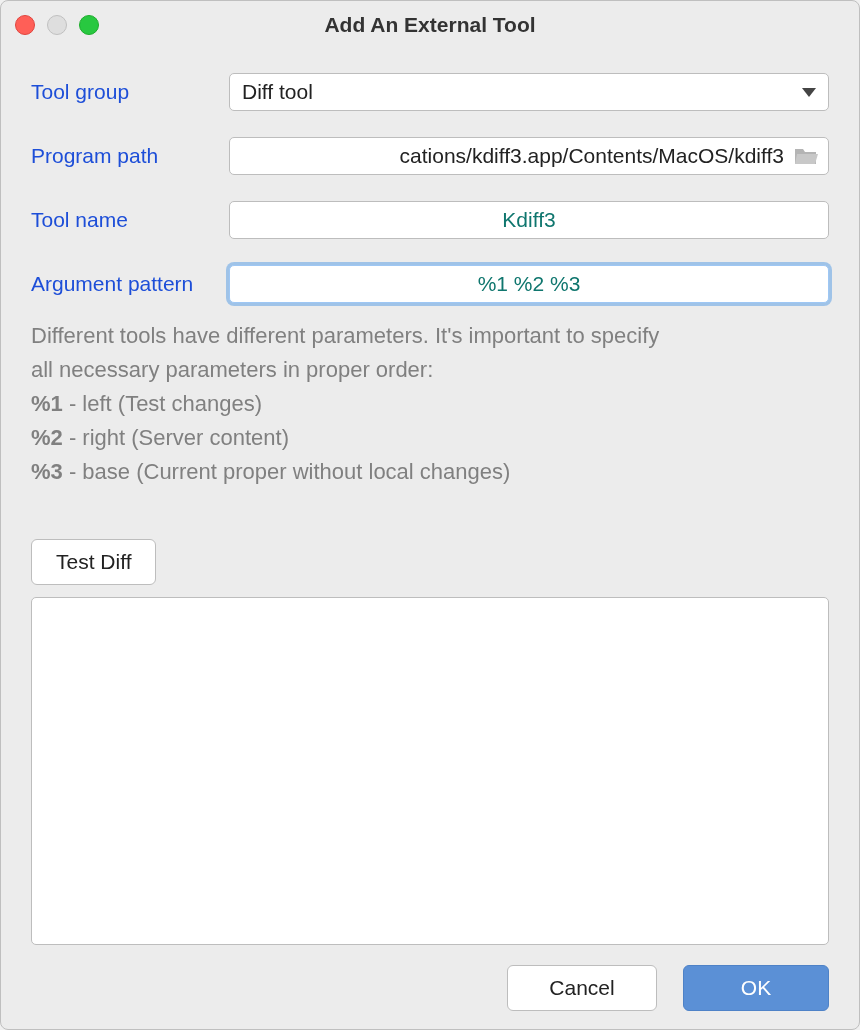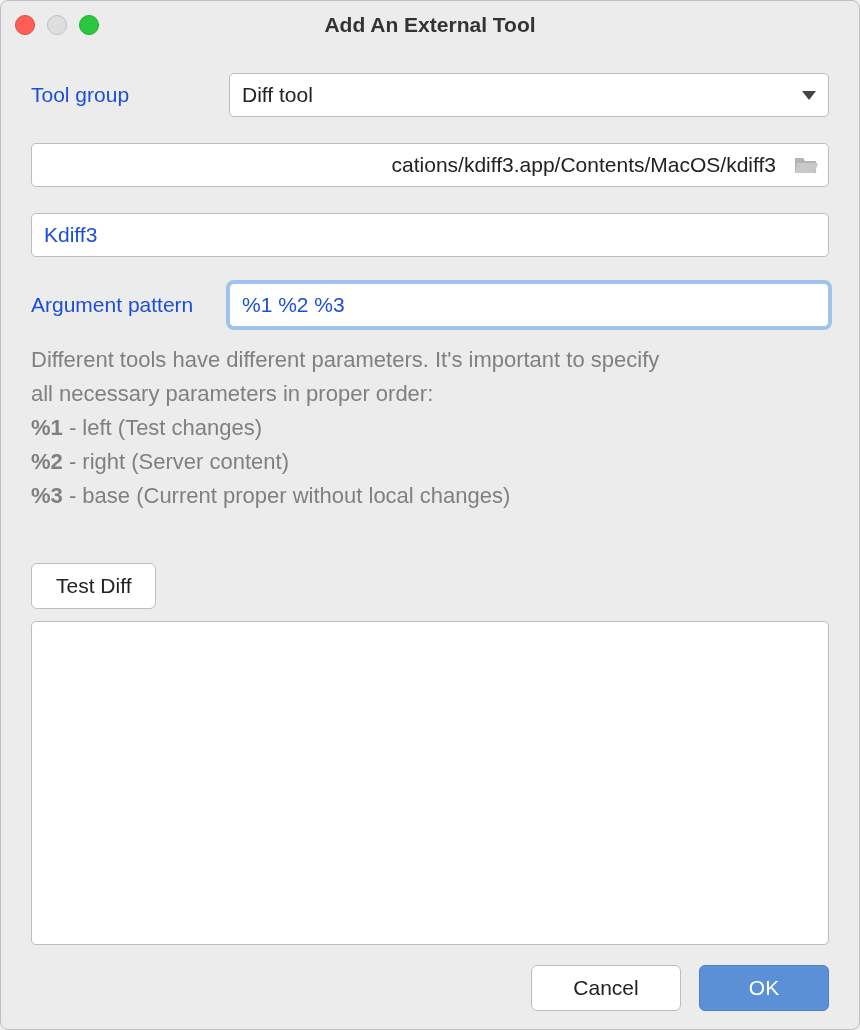--- a/index.html
+++ b/index.html
@@ -59,21 +59,21 @@
     margin-bottom: 26px;
   }
   .form-label {
     width: 198px;
     flex-shrink: 0;
     font-size: 21px;
     color: #1d4ed8;
   }
   .input, .select {
     flex: 1;
-    height: 44px;
+    height: 38px;
     background: #fff;
     border: 1px solid #bdbdbd;
     border-radius: 5px;
     font-size: 21px;
     padding: 0 12px;
     color: #222;
     display: flex;
     align-items: center;
     position: relative;
   }
@@ -88,40 +88,41 @@
     border-top: 9px solid #444;
   }
   .path-row .input {
     padding-right: 44px;
     position: relative;
     overflow: hidden;
     white-space: nowrap;
   }
   .path-text {
     position: absolute;
-    right: 52px;
+    right: 44px;
     white-space: nowrap;
     color: #222;
   }
   .folder-icon {
     position: absolute;
     right: 10px;
     top: 50%;
     transform: translateY(-50%);
     width: 24px;
     height: 20px;
   }
   .input-real {
     border: none;
     outline: none;
     width: 100%;
     height: 100%;
     font-size: 21px;
-    color: #1d4ed8;
+    color: #0f766e;
     background: transparent;
+    text-align: center;
   }
   .focused {
     border: 1px solid #9ec7f4;
     box-shadow: 0 0 0 3px rgba(96,163,230,0.55);
   }
   .help {
     font-size: 22px;
     color: #808080;
     line-height: 1.55;
     margin-top: -2px;
@@ -152,29 +153,29 @@
   .output {
     flex: 1;
     min-height: 200px;
     background: #fff;
     border: 1px solid #bdbdbd;
     border-radius: 5px;
   }
   .footer {
     display: flex;
     justify-content: flex-end;
-    gap: 18px;
+    gap: 26px;
     margin-top: 20px;
   }
   .btn.primary {
     background: #5b90d6;
     border-color: #4e82c7;
     color: #fff;
     font-weight: 500;
-    width: 130px;
+    width: 146px;
   }
   .btn.secondary {
     width: 150px;
   }
 </style>
 </head>
 <body>
 
 <div class="window">
   <div class="titlebar">
@@ -190,32 +191,34 @@
 
     <div class="form-row">
       <div class="form-label">Tool group</div>
       <div class="select">
         <span>Diff tool</span>
         <span class="arrow"></span>
       </div>
     </div>
 
     <div class="form-row path-row">
+      <div class="form-label">Program path</div>
       <div class="input">
         <span class="path-text">cations/kdiff3.app/Contents/MacOS/kdiff3</span>
         <span class="folder-icon">
           <svg viewBox="0 0 24 20" width="24" height="20">
             <path d="M1 3 L9 3 L11 6 L22 6 L22 18 L1 18 Z" fill="#b4b4b4"></path>
             <path d="M3 8 L24 8 L21 18 L1 18 Z" fill="#c8c8c8"></path>
           </svg>
         </span>
       </div>
     </div>
 
     <div class="form-row">
+      <div class="form-label">Tool name</div>
       <div class="input">
         <input class="input-real" type="text" value="Kdiff3" style="">
       </div>
     </div>
 
     <div class="form-row" style="margin-bottom:18px;">
       <div class="form-label">Argument pattern</div>
       <div class="input focused">
         <input class="input-real" type="text" value="%1 %2 %3" style="">
       </div>

